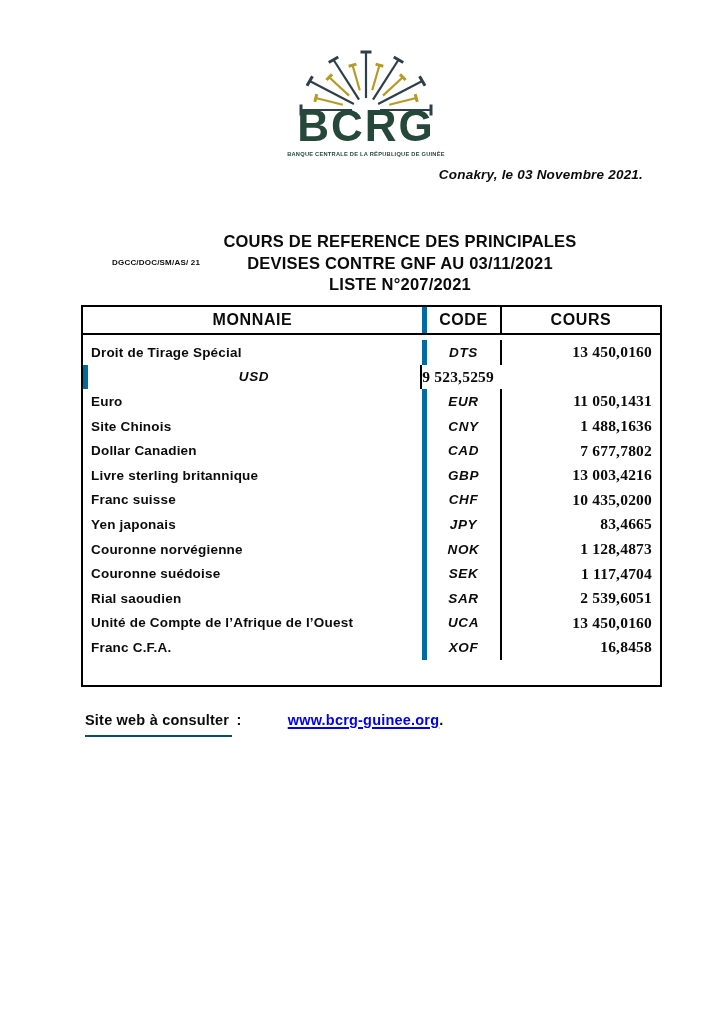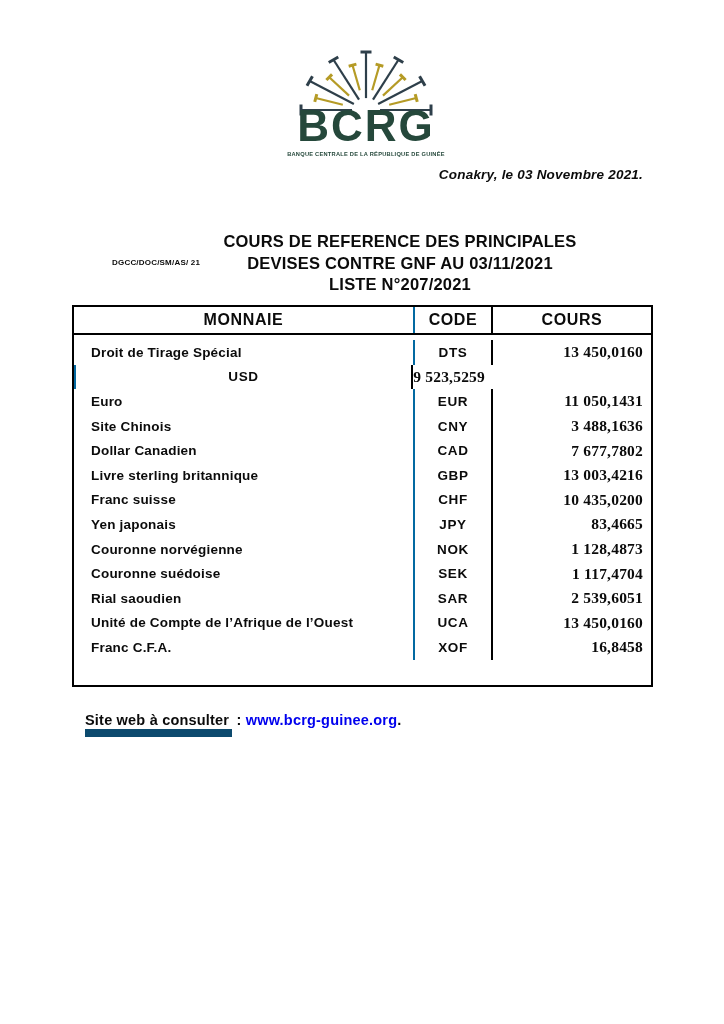--- a/index.html
+++ b/index.html
@@ -25,42 +25,42 @@
   }
   
   .ref-code{position:absolute;left:84px;top:258px;font-size:8px;font-weight:700;letter-spacing:0.2px;margin-left:28px;}
   
   .title-block{
     position:absolute;top:231px;left:200px;width:400px;text-align:center;
     font-size:16.5px;font-weight:700;line-height:21.5px;letter-spacing:0.2px;
   }
   
   .rates-table{
-    position:absolute;left:72px;top:305px;width:581px;height:382px;
+    position:absolute;left:81px;top:305px;width:581px;height:382px;
     border:2px solid #000;box-sizing:border-box;overflow:hidden;background:#fff;
   }
   .thead{
     display:grid;grid-template-columns:339px 80px 158px;
     height:28px;border-bottom:2px solid #000;box-sizing:border-box;
   }
   .th{display:flex;align-items:center;justify-content:center;font-size:16px;font-weight:700;letter-spacing:0.6px;}
-  .col-mid{border-left:2px solid #0369a1;border-right:2px solid #000;box-sizing:border-box;text-align:right;}
+  .col-mid{border-left:5px solid #0369a1;border-right:2px solid #000;box-sizing:border-box;text-align:right;}
   .tbody{padding-top:5px;}
   .trow{display:grid;grid-template-columns:339px 80px 158px;height:24.6px;}
   .td{display:flex;align-items:center;overflow:hidden;}
-  .td-monnaie{padding-left:17px;font-size:13.5px;font-weight:700;letter-spacing:0.2px;white-space:nowrap;}
-  .td-code{justify-content:center;font-size:13.5px;font-weight:700;letter-spacing:0.6px;}
+  .td-monnaie{padding-left:8px;font-size:13.5px;font-weight:700;letter-spacing:0.2px;white-space:nowrap;}
+  .td-code{justify-content:center;font-size:13.5px;font-weight:700;letter-spacing:0.6px;font-style:italic;}
   .td-cours{
     justify-content:flex-end;padding-right:8px;
     font-family:"Liberation Serif",serif;font-size:15.5px;font-weight:700;letter-spacing:0.2px;
   }
   
   .footer{position:absolute;left:85px;top:712px;font-size:14.5px;font-weight:700;letter-spacing:0.2px;}
-  .footer-label{border-bottom:8px solid #0c4a6e;padding-bottom:1px;padding-right:3px;}
-  .footer-url{text-decoration-thickness:2px;text-underline-offset:2px;cursor:pointer;}
+  .footer-label{border-bottom:2px solid #0c4a6e;padding-bottom:7px;padding-right:3px;}
+  .footer-url{text-decoration:underline;text-decoration-thickness:2px;text-underline-offset:2px;cursor:pointer;margin-left:42px;}
 </style>
 </head>
 <body>
 
 <div class="page">
 
   <div class="logo">
     <svg class="logo-rays" id="logo-rays" width="150" height="80" viewBox="0 0 150 80">
         <line x1="61" y1="72" x2="10" y2="72" stroke="#2e3f4a" stroke-width="2.2"></line>
         <line x1="10" y1="77.5" x2="10" y2="66.5" stroke="#2e3f4a" stroke-width="3"></line>
@@ -123,21 +123,21 @@
 
     <div class="trow">
       <div class="td td-monnaie">Euro</div>
       <div class="td td-code col-mid">EUR</div>
       <div class="td td-cours">11 050,1431</div>
     </div>
 
     <div class="trow">
       <div class="td td-monnaie">Site Chinois</div>
       <div class="td td-code col-mid">CNY</div>
-      <div class="td td-cours">3 488,1636</div>
+      <div class="td td-cours">1 488,1636</div>
     </div>
 
     <div class="trow">
       <div class="td td-monnaie">Dollar Canadien</div>
       <div class="td td-code col-mid">CAD</div>
       <div class="td td-cours">7 677,7802</div>
     </div>
 
     <div class="trow">
       <div class="td td-monnaie">Livre sterling britannique</div>

